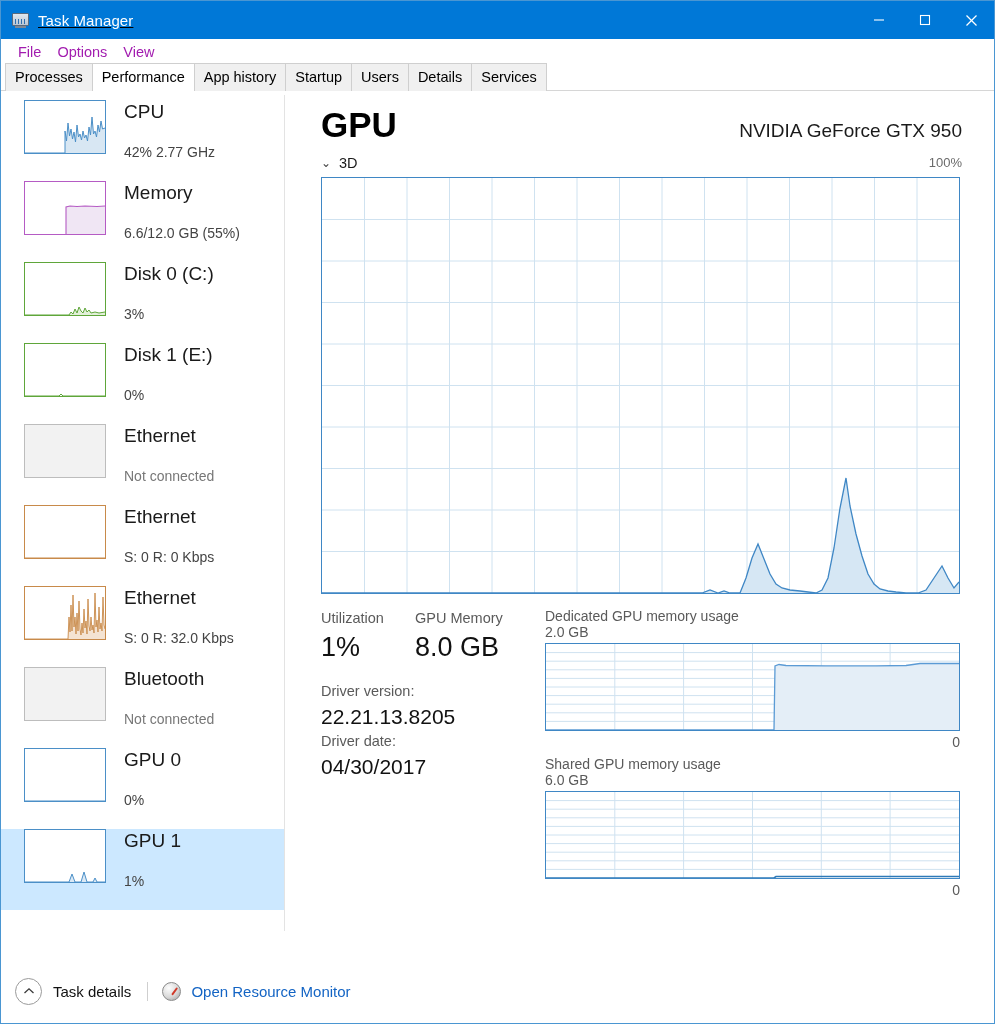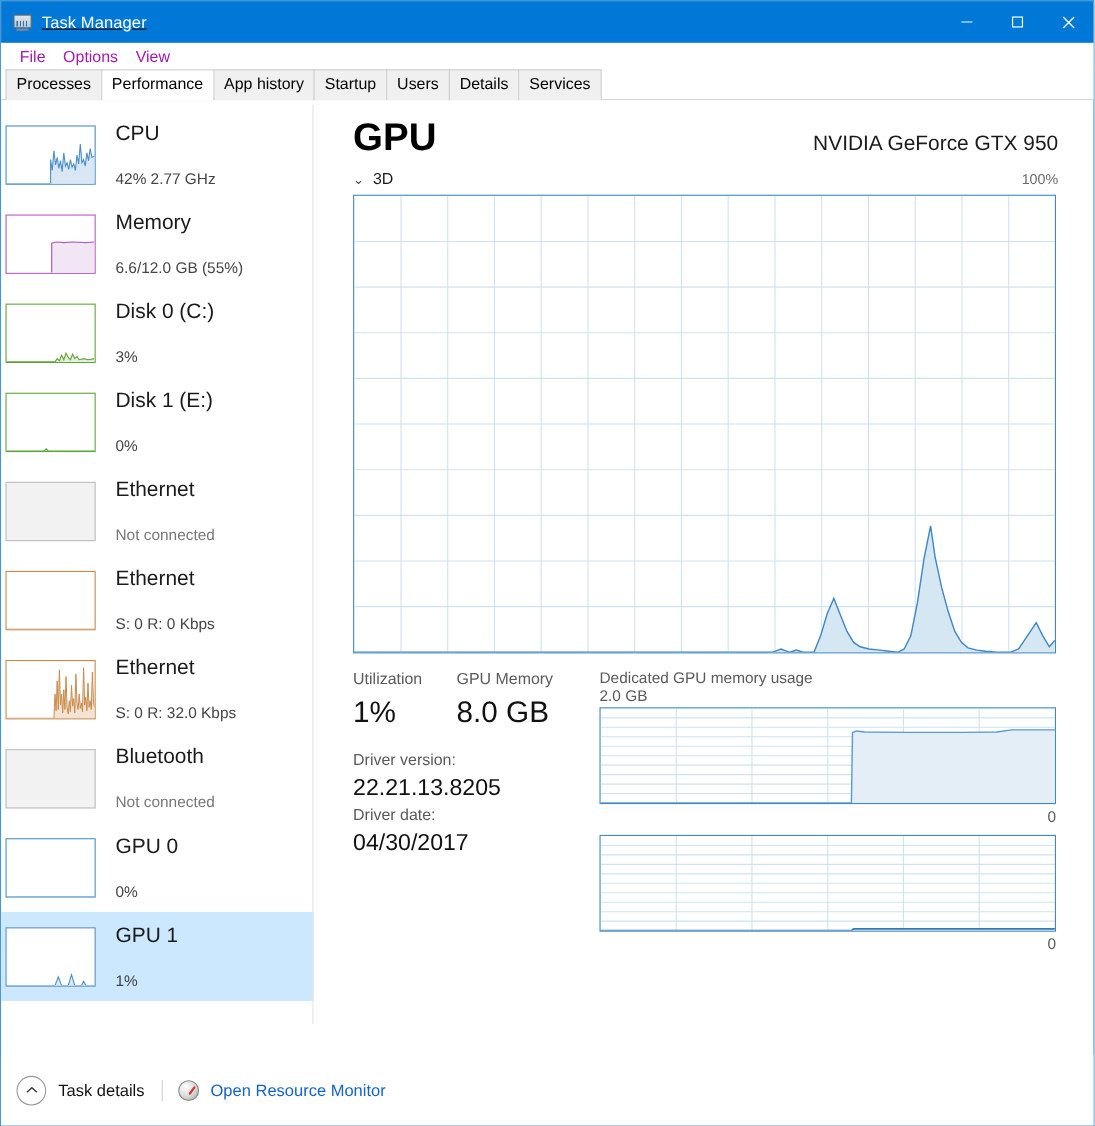--- a/index.html
+++ b/index.html
@@ -156,22 +156,22 @@
     content: "";
     position: absolute;
     right: 0; top: 4px;
     width: 1px; height: 836px;
     background: #e3e3e3;
   }
 
   .side-item {
     height: 81px;
     display: flex;
-    align-items: center;
-    padding-left: 4px;
+    align-items: flex-start;
+    padding-left: 23px;
     box-sizing: border-box;
   }
   .side-item.selected {
     background: #cce8ff;
   }
   .thumb {
     width: 82px;
     height: 54px;
     box-sizing: border-box;
     border: 1px solid #5b9bd5;
@@ -667,20 +667,24 @@
                 <line x1="0" y1="77.4" x2="413" y2="77.4"></line>
               </g>
               <path d="M228,86 L229,22 L233,20.5 L240,21.5 L280,21.8 L330,21.8 L360,21.5 L374,19.5 L400,19.5 L413,19.5 L413,86 Z" fill="#e4eef7" stroke="none"></path>
               <polyline points="0,86 228,86 229,22 233,20.5 240,21.5 280,21.8 330,21.8 360,21.5 374,19.5 400,19.5 413,19.5" fill="none" stroke="#5b9bd5" stroke-width="1.3"></polyline>
             </svg>
           </div>
           <div class="mini-min">0</div>
 
           <div class="mini-gap"></div>
 
+          <div class="mini-head">
+            <div class="mini-cap">Shared GPU memory usage</div>
+            <div class="mini-max">6.0 GB</div>
+          </div>
           <div class="minichart">
             <svg width="413" height="86" viewBox="0 0 413 86" preserveAspectRatio="none">
               <g stroke="#cfe2f0" stroke-width="1">
                 <line x1="68.8" y1="0" x2="68.8" y2="86"></line>
                   <line x1="137.6" y1="0" x2="137.6" y2="86"></line>
                 <line x1="206.5" y1="0" x2="206.5" y2="86"></line>
                   <line x1="275.3" y1="0" x2="275.3" y2="86"></line>
                 <line x1="344.1" y1="0" x2="344.1" y2="86"></line>
                 <line x1="0" y1="8.6" x2="413" y2="8.6"></line>
                   <line x1="0" y1="17.2" x2="413" y2="17.2"></line>

